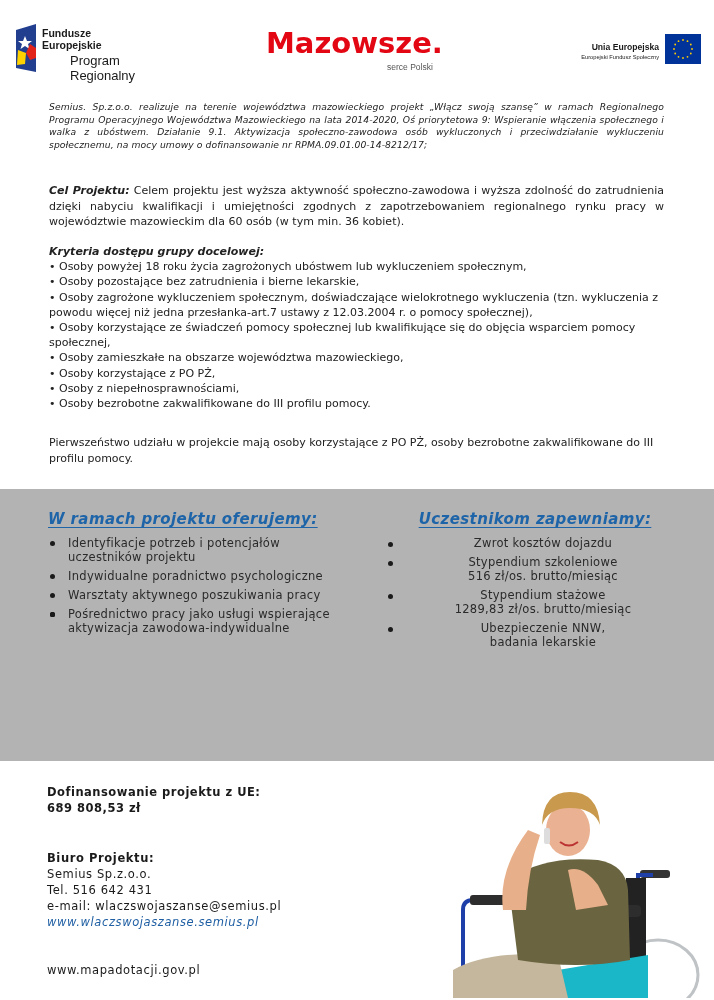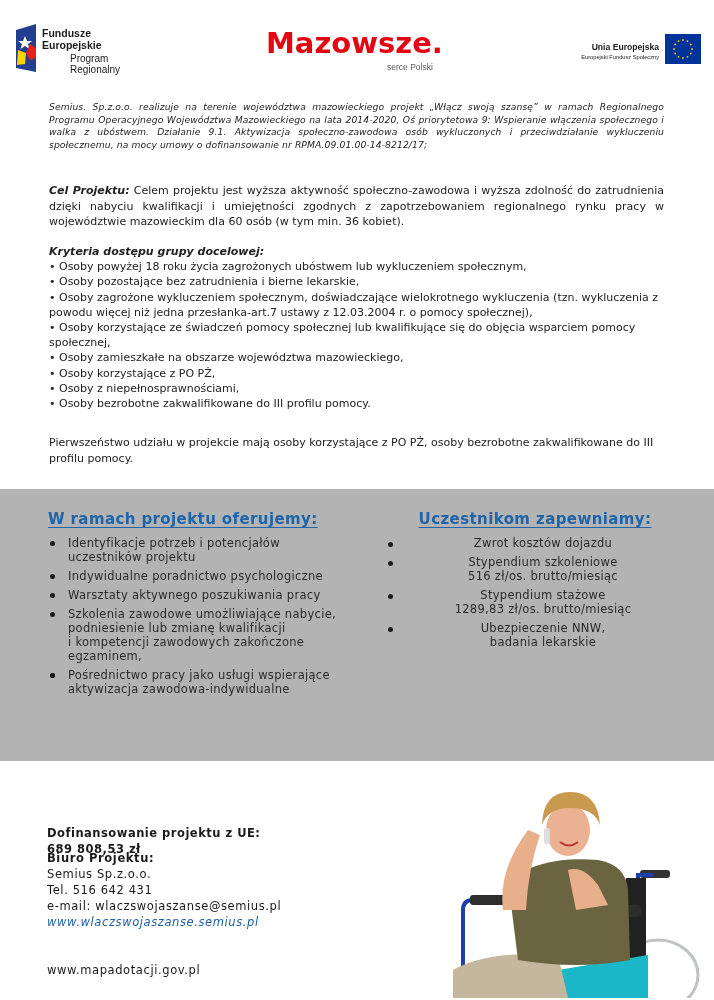--- a/index.html
+++ b/index.html
@@ -5,21 +5,21 @@
   * { margin: 0; padding: 0; box-sizing: border-box; }
   html, body { width: 714px; height: 1000px; background: #ffffff; overflow: hidden; }
   body { position: relative; font-family: "DejaVu Sans", sans-serif; color: #1a1a1a; }
 
   
   .header { position: absolute; top: 0; left: 0; width: 714px; height: 90px; }
   .fe-logo { position: absolute; left: 16px; top: 24px; width: 140px; height: 50px; }
   .fe-flag { position: absolute; left: 0; top: 0; width: 20px; height: 48px; }
   .fe-text { position: absolute; left: 26px; top: 3px; }
   .fe-title { font-family: "Liberation Sans", sans-serif; font-size: 10.5px; font-weight: bold; color: #1a1a1a; line-height: 12px; }
-  .fe-sub { font-family: "Liberation Sans", sans-serif; font-size: 10px; color: #1a1a1a; margin-top: 2px; padding-left: 28px; }
+  .fe-sub { font-family: "Liberation Sans", sans-serif; font-size: 13px; color: #1a1a1a; margin-top: 2px; padding-left: 28px; }
 
   .maz-logo { position: absolute; left: 266px; top: 26px; width: 190px; height: 50px; }
   .maz-word { font-family: "DejaVu Sans", sans-serif; font-weight: bold; font-size: 29px; color: #e30613; letter-spacing: 0px; line-height: 34px; }
   .maz-sub { position: absolute; left: 121px; top: 36px; font-family: "Liberation Sans", sans-serif; font-size: 8.5px; color: #555; }
 
   .eu-logo { position: absolute; left: 545px; top: 34px; width: 160px; height: 32px; }
   .eu-text { position: absolute; right: 46px; top: 8px; text-align: right; white-space: nowrap; }
   .eu-title { font-family: "Liberation Sans", sans-serif; font-size: 8.6px; font-weight: bold; color: #1a1a1a; }
   .eu-sub { font-family: "Liberation Sans", sans-serif; font-size: 5.7px; color: #1a1a1a; margin-top: 2px; }
   .eu-flag { position: absolute; right: 4px; top: 0; width: 36px; height: 30px; background: #003399; }
@@ -31,31 +31,31 @@
   .goal .lbl { font-weight: bold; font-style: italic; }
   .criteria { top: 244px; font-size: 11px; line-height: 15.2px; color: #222; }
   .criteria .lbl { font-weight: bold; font-style: italic; }
   .criteria .crit-item { display: block; }
   .priority { top: 435px; font-size: 11px; line-height: 15.5px; color: #222; }
 
   
   .band { position: absolute; left: 0; top: 489px; width: 714px; height: 272px; background: #b3b3b3; }
   .col-left { position: absolute; left: 48px; top: 510px; width: 330px; }
   .col-right { position: absolute; left: 385px; top: 510px; width: 300px; text-align: center; }
-  .band-title { font-size: 15px; font-weight: bold; color: #1e64a8; text-decoration: underline; text-underline-offset: 3px; letter-spacing: 0.4px; margin-bottom: 8px; white-space: nowrap; }
+  .band-title { font-size: 15px; font-weight: bold; color: #1e64a8; text-decoration: underline; text-underline-offset: 3px; letter-spacing: 0.4px; margin-bottom: 8px; white-space: nowrap; font-style: italic; }
   .band-list { list-style: none; }
   .band-list li { position: relative; padding-left: 20px; font-size: 11.5px; line-height: 14px; color: #2a2a2a; margin-bottom: 5px; letter-spacing: 0.3px; }
   .col-left .band-list li { padding-left: 20px; }
   .band-list li .dot { position: absolute; left: 2px; top: 5px; width: 5px; height: 5px; background: #1a1a1a; border-radius: 50%; }
   .col-right .band-list li { padding-left: 16px; }
   .col-right .band-list li .dot { left: 3px; top: 6px; }
   .multi { white-space: pre-line; }
 
   
-  .funding { position: absolute; left: 47px; top: 784px; font-size: 11.5px; font-weight: bold; line-height: 16px; color: #1a1a1a; letter-spacing: 0.5px; margin-top: 41px; }
+  .funding { position: absolute; left: 47px; top: 784px; font-size: 11.5px; font-weight: bold; line-height: 16px; color: #1a1a1a; letter-spacing: 0.5px; }
   .office { position: absolute; left: 47px; top: 850px; font-size: 11.5px; line-height: 16px; color: #1a1a1a; letter-spacing: 0.6px; }
   .office .head { font-weight: bold; }
   .office .web { font-style: italic; color: #1e5ea3; }
   .map-link { position: absolute; left: 47px; top: 963px; font-size: 11.5px; color: #1a1a1a; letter-spacing: 0.6px; }
 
   
   .photo { position: absolute; left: 448px; top: 770px; width: 255px; height: 228px; }
 </style>
 </head>
 <body>
@@ -125,24 +125,21 @@
 
 <div class="band"></div>
 
 <div class="col-left">
   <div class="band-title">W ramach projektu oferujemy:</div>
   <ul class="band-list">
     <li><span class="dot"></span><span class="multi"> Identyfikacje potrzeb i potencjałów
 uczestników projektu</span></li>
     <li><span class="dot"></span><span class="multi">Indywidualne poradnictwo psychologiczne</span></li>
     <li><span class="dot"></span><span class="multi">Warsztaty aktywnego poszukiwania  pracy</span></li>
-    <li><span class="dot"></span><span class="multi">Szkolenia zawodowe umożliwiające nabycie,
-podniesienie lub zmianę kwalifikacji
-i kompetencji zawodowych  zakończone
-egzaminem,</span></li>
+    <li><span class="dot"></span></li>
     <li><span class="dot"></span></li>
     <li><span class="dot"></span><span class="multi">Pośrednictwo pracy jako usługi wspierające
 aktywizacja zawodowa-indywidualne</span></li>
   </ul>
 </div>
 
 <div class="col-right">
   <div class="band-title">Uczestnikom zapewniamy:</div>
   <ul class="band-list">
     <li><span class="dot"></span><span class="multi">Zwrot kosztów dojazdu</span></li>

